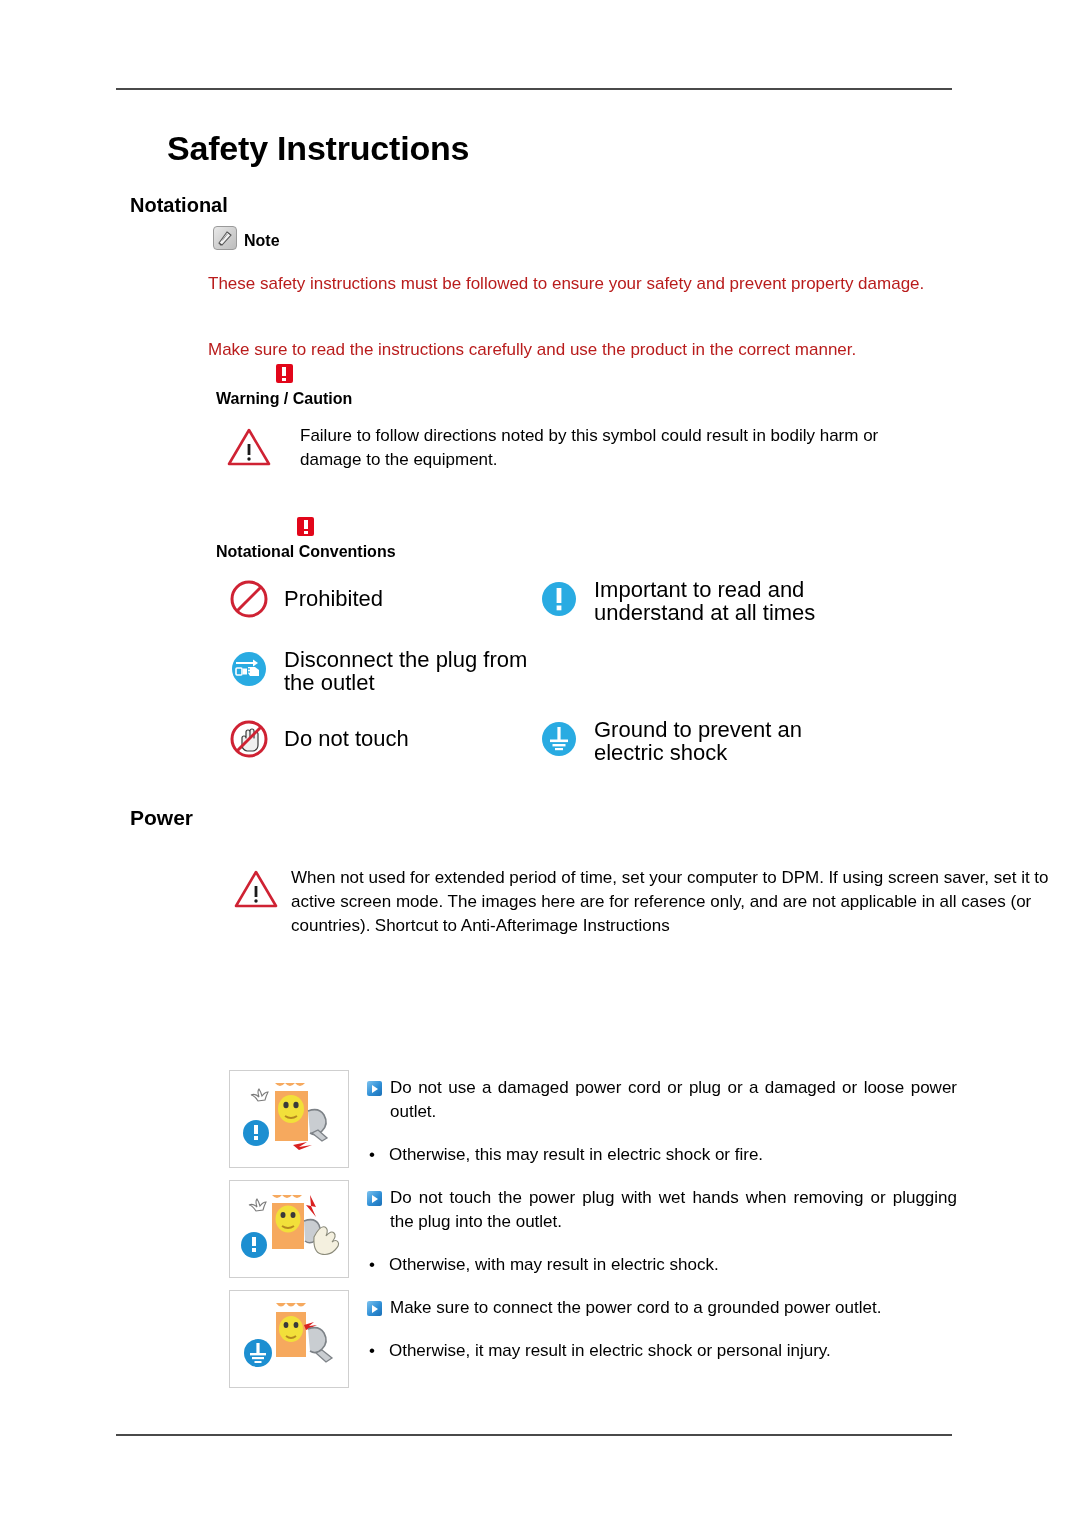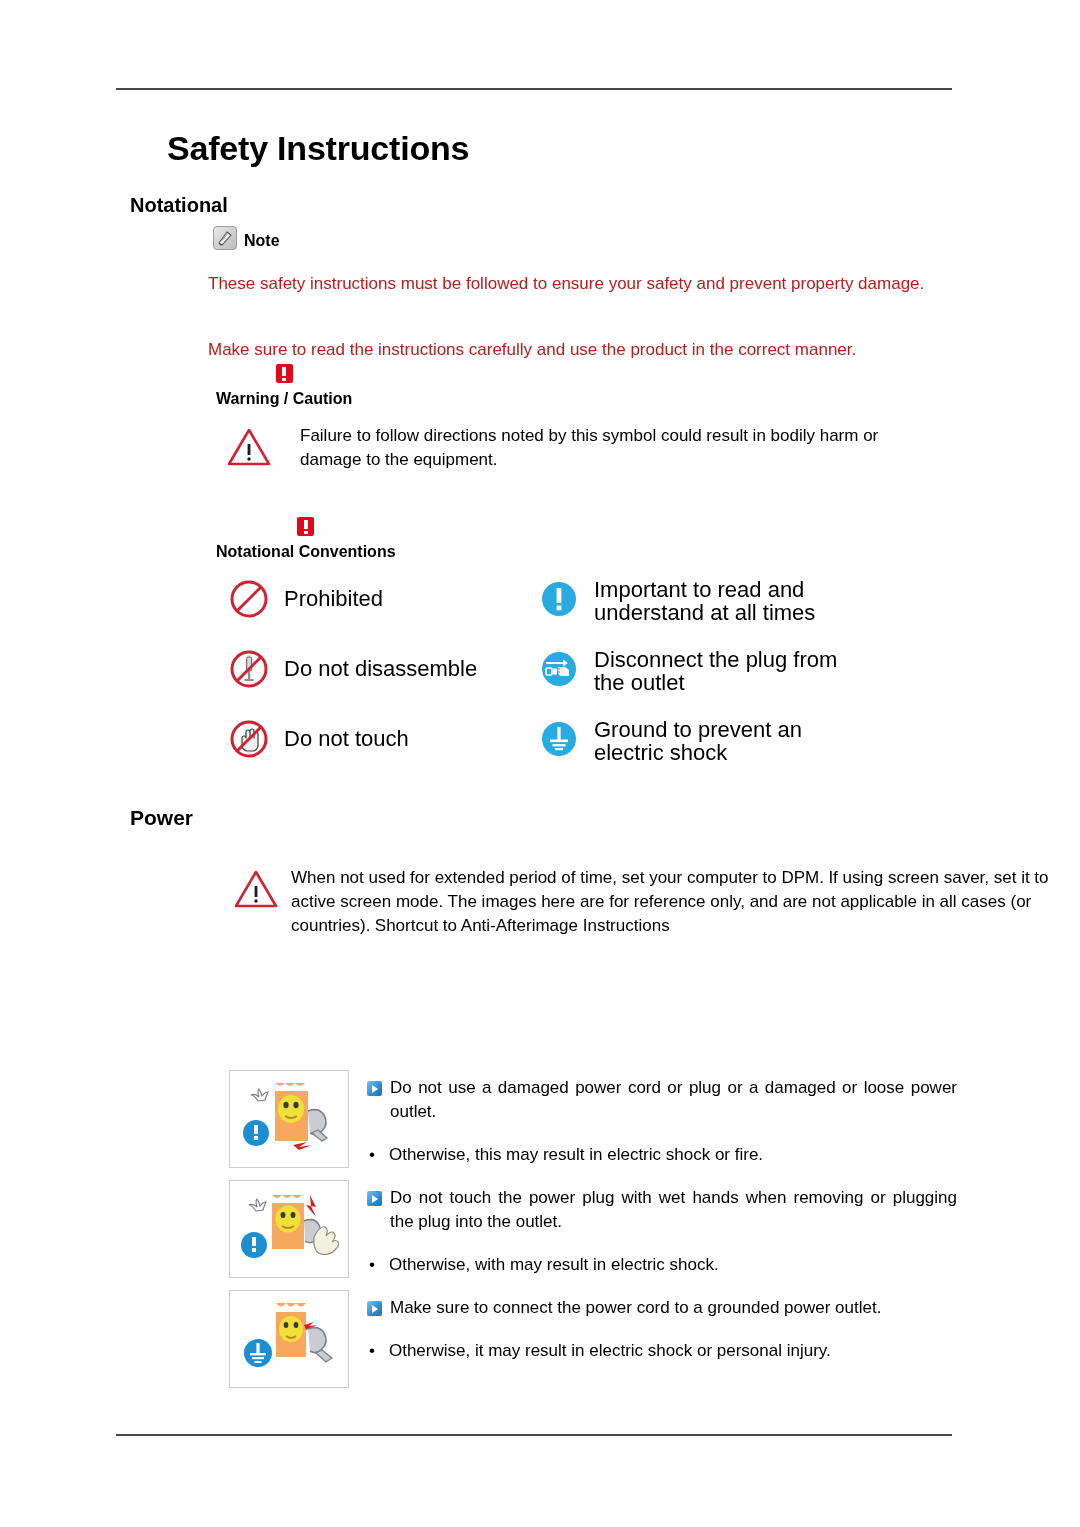--- a/index.html
+++ b/index.html
@@ -300,32 +300,20 @@
             <circle cx="21" cy="21" r="17" fill="#29abe2"></circle>
             <rect x="18.6" y="10" width="4.8" height="15" fill="#ffffff"></rect>
             <rect x="18.6" y="27.5" width="4.8" height="4.8" fill="#ffffff"></rect>
           </svg>
         </span>
         <span class="conv-label two">Important to read and understand at all times</span>
       </div>
     </div>
 
     <div class="conv-row">
-      <div class="conv-cell left">
-        <span class="conv-icon">
-          <svg width="42" height="42" viewBox="0 0 42 42">
-            <rect x="18.6" y="9" width="5" height="14" rx="1.6" fill="#d8d8d8" stroke="#5a5a5a" stroke-width="1"></rect>
-            <rect x="20" y="23" width="2.2" height="8" fill="#8d8d8d"></rect>
-            <rect x="16.6" y="31" width="9" height="2" fill="#8d8d8d"></rect>
-            <circle cx="21" cy="21" r="17" fill="none" stroke="#cf2233" stroke-width="3"></circle>
-            <line x1="9" y1="33" x2="33" y2="9" stroke="#cf2233" stroke-width="3"></line>
-          </svg>
-        </span>
-        <span class="conv-label">Do not disassemble</span>
-      </div>
       <div class="conv-cell right">
         <span class="conv-icon">
           <svg width="42" height="42" viewBox="0 0 42 42">
             <circle cx="21" cy="21" r="17" fill="#29abe2"></circle>
             <line x1="8" y1="15" x2="25" y2="15" stroke="#ffffff" stroke-width="2"></line>
             <path d="M25 11.5 L30 15 L25 18.5 Z" fill="#ffffff"></path>
             <rect x="8" y="20" width="6" height="7" rx="1" fill="none" stroke="#ffffff" stroke-width="1.6"></rect>
             <rect x="15" y="20.5" width="4" height="6" fill="#ffffff"></rect>
             <path d="M20 19 L27 19 L31 22 L31 28 L22 28 L20 25 Z" fill="#ffffff"></path>
             <line x1="19" y1="21" x2="22" y2="21" stroke="#29abe2" stroke-width="1.2"></line>

